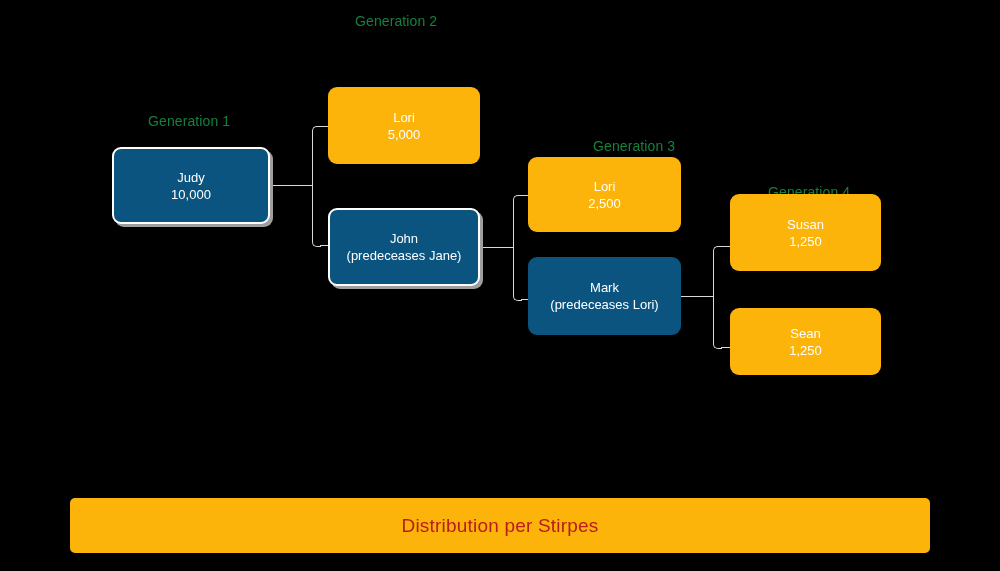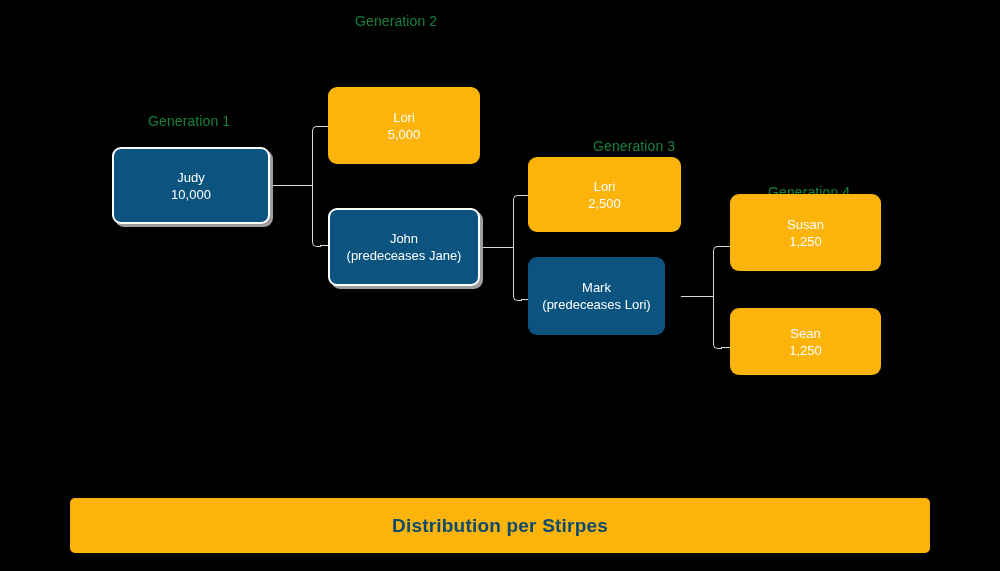--- a/index.html
+++ b/index.html
@@ -65,23 +65,23 @@
   
   #banner{
     position:absolute;
     left:70px; top:498px;
     width:860px; height:55px;
     background:#fcb40a;
     border-radius:5px;
     display:flex;
     align-items:center;
     justify-content:center;
-    color:#0c4a6e;
+    color:#b91c1c;
     font-size:19px;
-    font-weight:bold;
+    font-weight:normal;
     letter-spacing:0.2px;
   }
 </style>
 </head>
 <body>
 
 <div id="stage">
 
   
   <div class="gen-label" style="left:148px; top:113px;text-align:right;">Generation 1</div>
@@ -131,21 +131,21 @@
   <div class="node blue framed" style="left:328px; top:208px; width:152px; height:78px;">
     <span class="nm">John</span>
     <span class="amt">(predeceases Jane)</span>
   </div>
 
   <div class="node orange" style="left:528px; top:157px; width:153px; height:75px;">
     <span class="nm">Lori</span>
     <span class="amt">2,500</span>
   </div>
 
-  <div class="node blue" style="left:528px; top:257px; width:137px; height:78px;">
+  <div class="node blue" style="left:528px; top:257px; width:153px; height:78px;">
     <span class="nm">Mark</span>
     <span class="amt">(predeceases Lori)</span>
   </div>
 
   <div class="node orange" style="left:730px; top:194px; width:151px; height:77px;">
     <span class="nm">Susan</span>
     <span class="amt">1,250</span>
   </div>
 
   <div class="node orange" style="left:730px; top:308px; width:151px; height:67px;">

